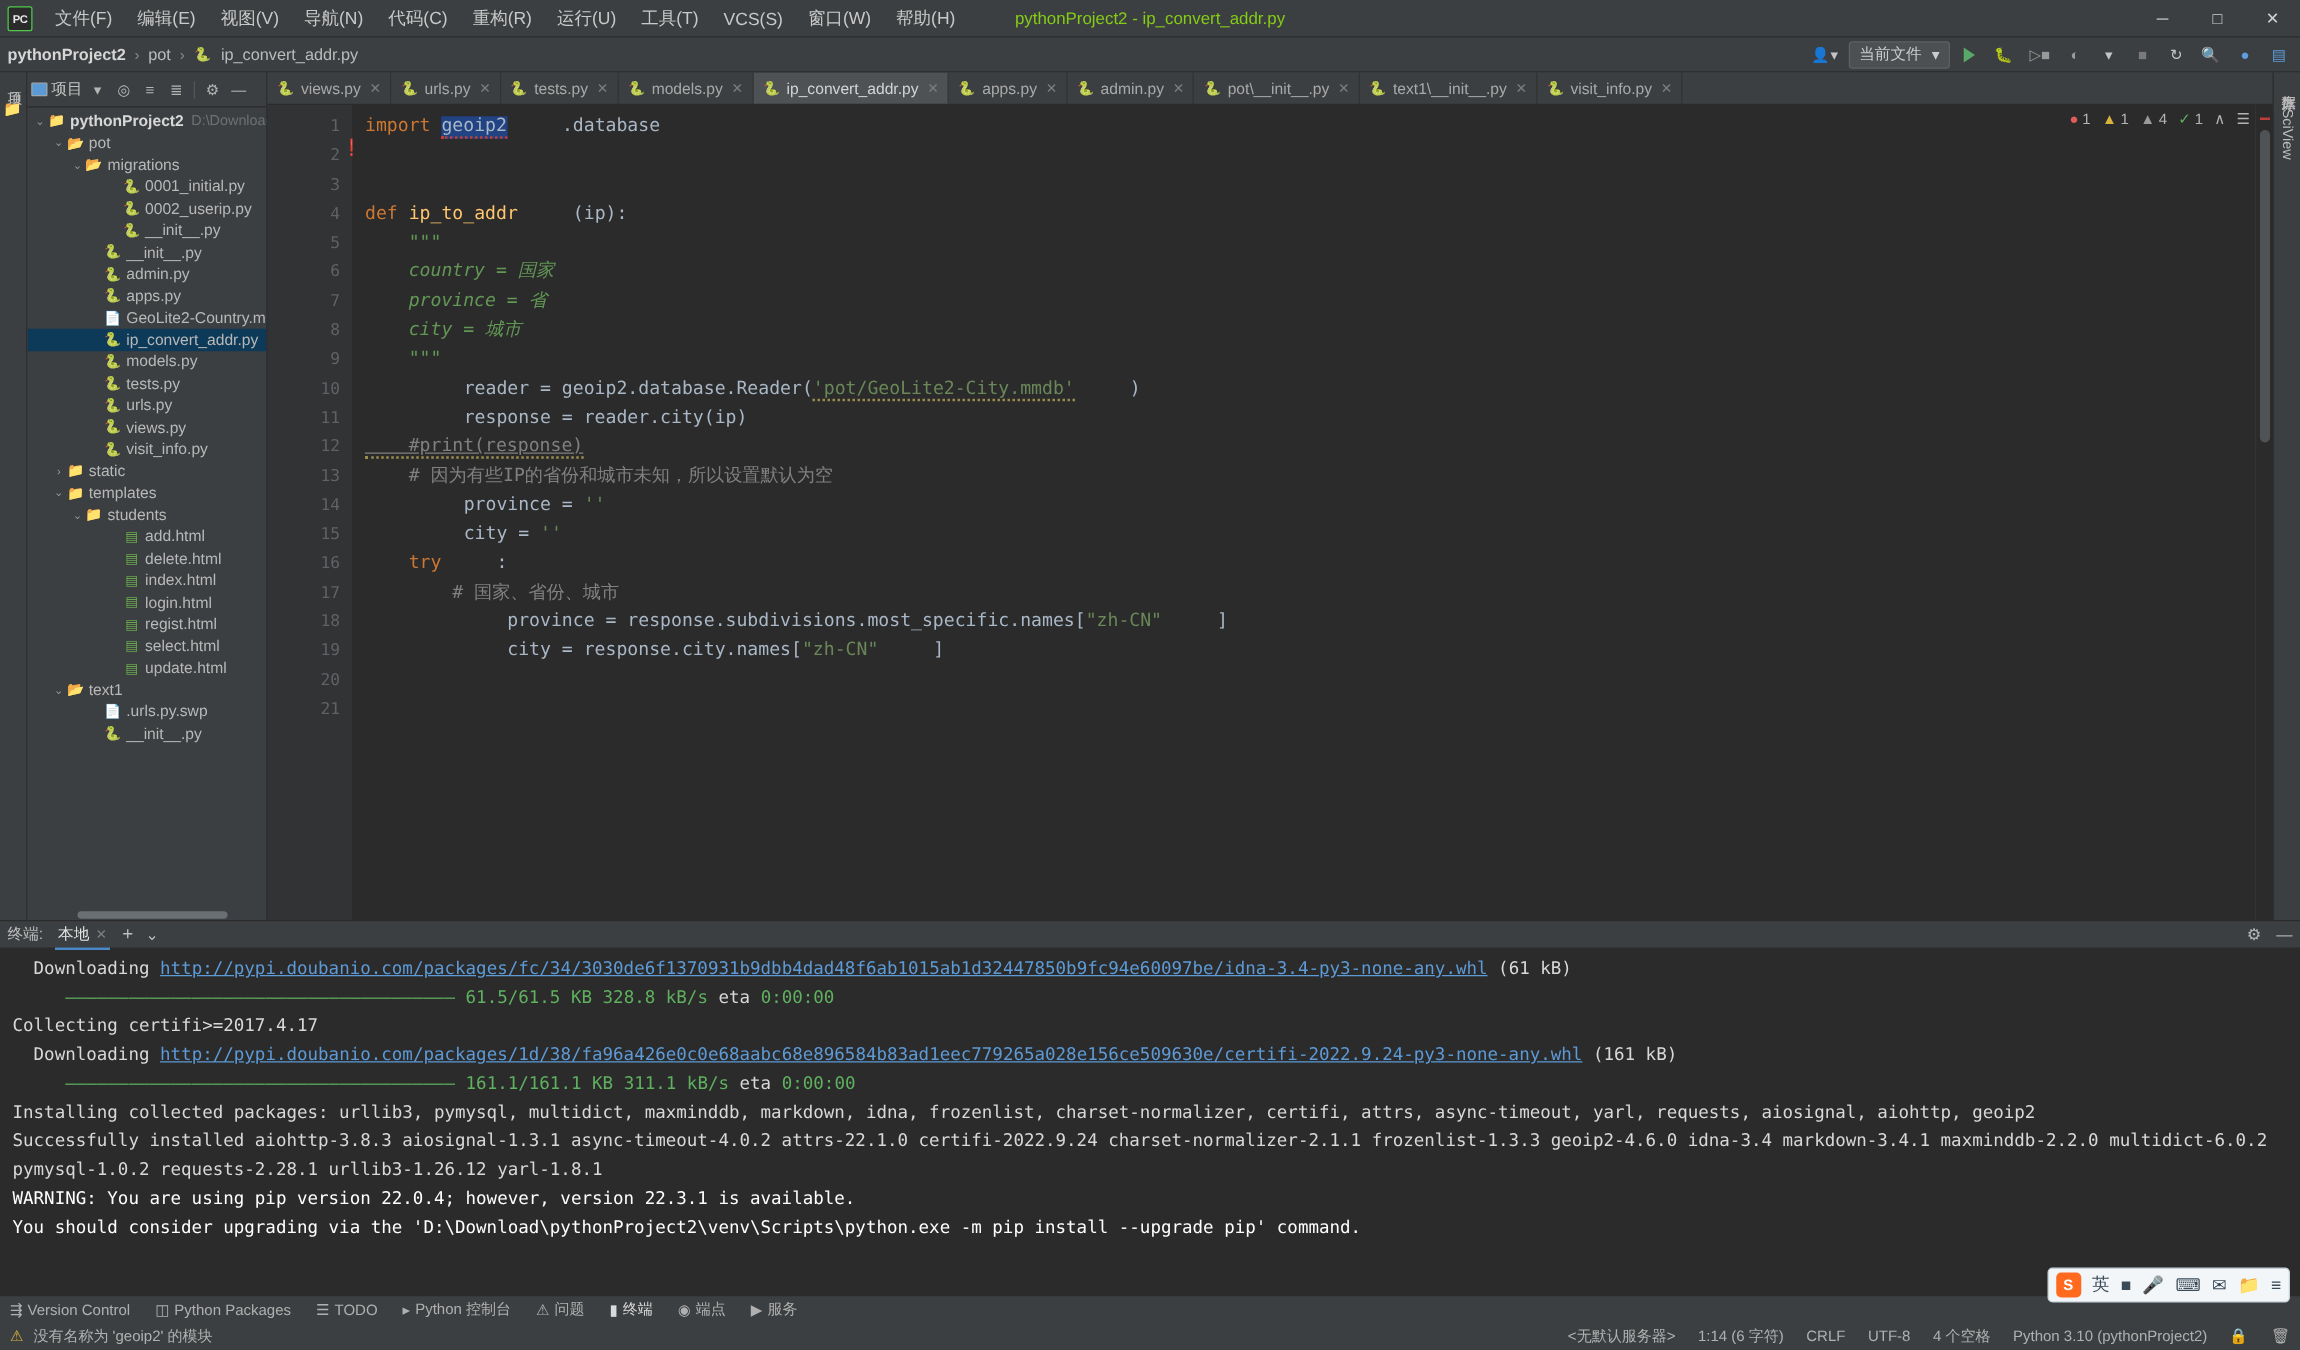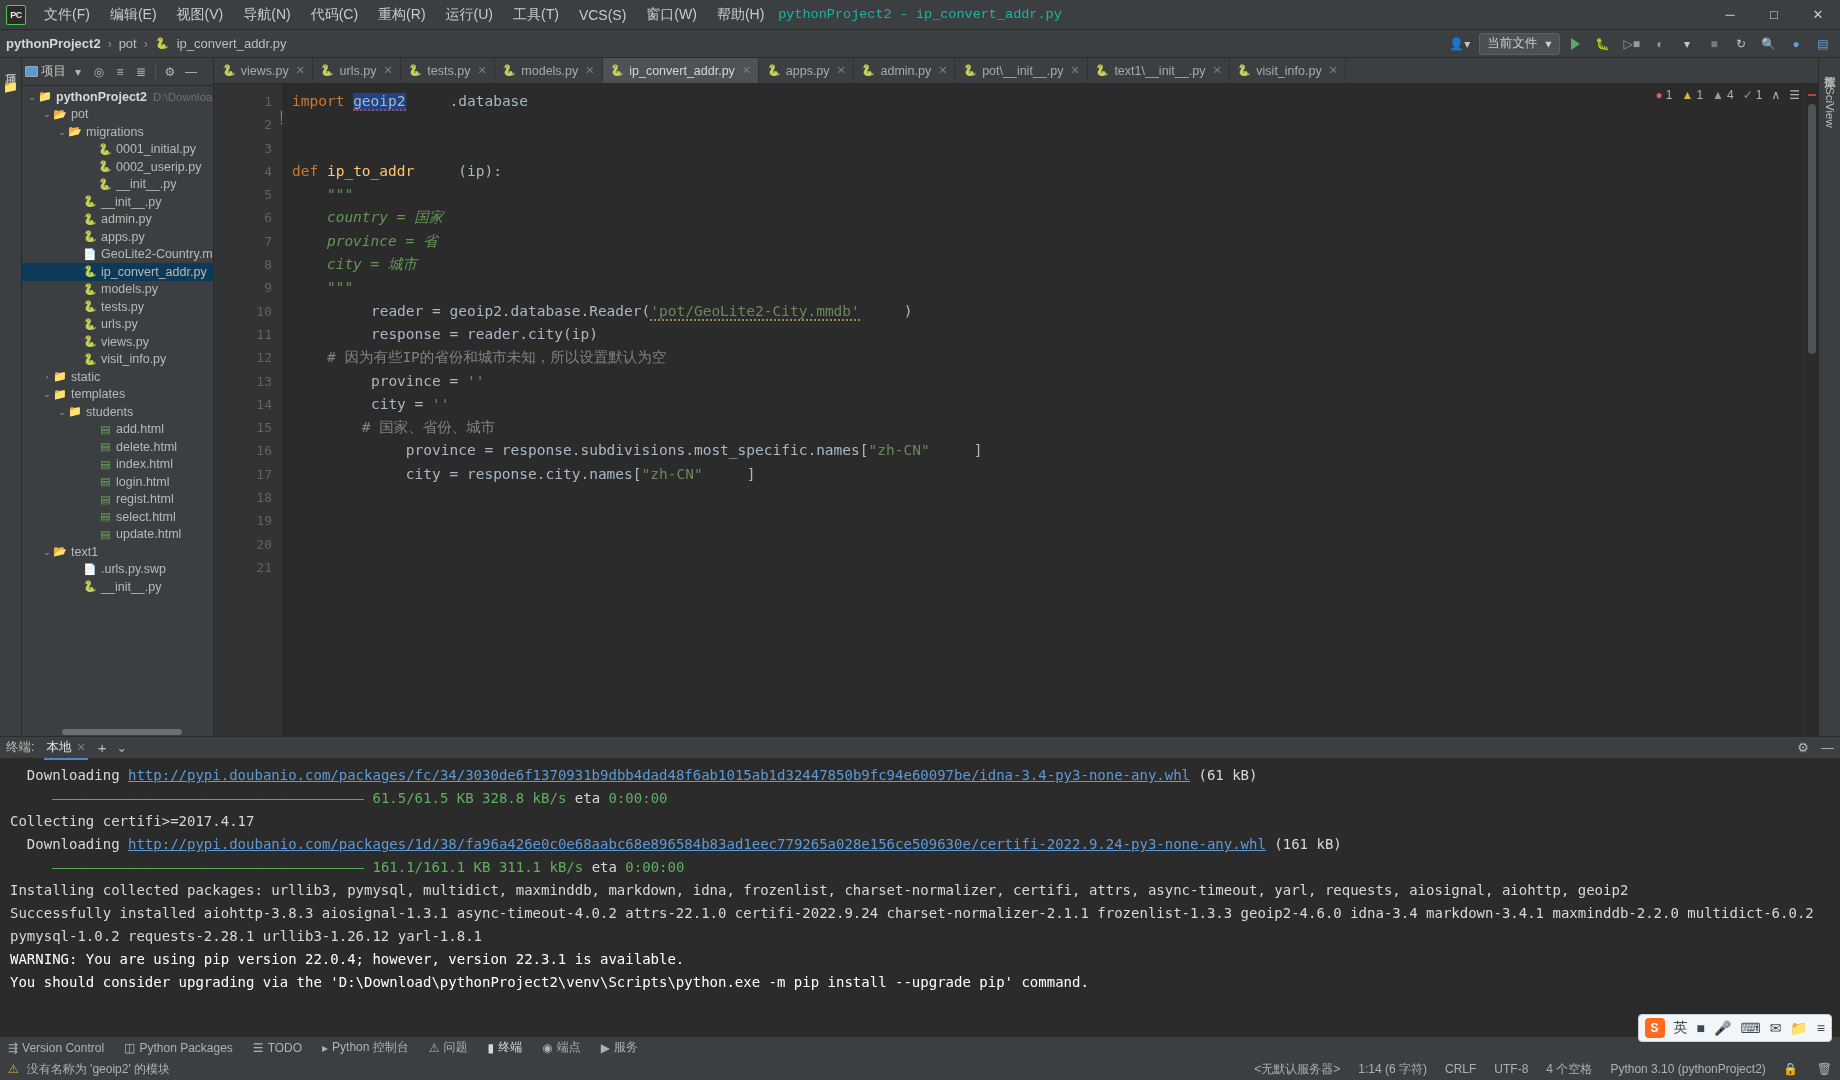--- a/index.html
+++ b/index.html
@@ -21,21 +21,21 @@
   .pc-logo {
     width: 20px; height: 20px; margin: 0 8px 0 6px; border: 1.5px solid #4ec94e;
     border-radius: 2px; background: #2b2b2b; color: #e8e8e8; font-size: 9px;
     font-weight: bold; display: flex; align-items: center; justify-content: center;
     letter-spacing: -.5px;
   }
   .menu { display: flex; align-items: center; gap: 0; }
   .menu-item { padding: 4px 10px; font-size: 14px; color: #c9c9c9; cursor: default; white-space: nowrap; }
   .win-title {
     position: absolute; left: 0; right: 0; text-align: center; font-size: 13.5px;
-    color: #14b8a6; pointer-events: none; font-family: Liberation Mono, monospace;
+    color: #84cc16; pointer-events: none;
   }
   .win-ctl { margin-left: auto; display: flex; align-items: center; z-index: 2; }
   .win-btn { width: 44px; height: 30px; display: flex; align-items: center; justify-content: center;
              color: #cfcfcf; font-size: 13px; }
 
   
   .navbar {
     height: 28px; background: #3c3f41; display: flex; align-items: center;
     padding: 0 6px; border-bottom: 1px solid #2b2b2b; flex: 0 0 28px; gap: 4px;
   }
@@ -514,23 +514,25 @@
             <div class="cline">&nbsp;</div>
             <div class="cline">&nbsp;</div>
             <div class="cline"><span class="kw">def</span> <span class="fn">ip_to_addr</span><span class="id">(ip):</span></div>
             <div class="cline"><span class="docs">    """</span></div>
             <div class="cline"><span class="docs">    country = 国家</span></div>
             <div class="cline"><span class="docs">    province = 省</span></div>
             <div class="cline"><span class="docs">    city = 城市</span></div>
             <div class="cline"><span class="docs">    """</span></div>
             <div class="cline"><span class="id">    reader = geoip2.database.Reader(</span><span class="str squig-y">'pot/GeoLite2-City.mmdb'</span><span class="id">)</span></div>
             <div class="cline"><span class="id">    response = reader.city(ip)</span></div>
+            <div class="cline"><span class="cmt underl squig-y">    #print(response)</span></div>
             <div class="cline"><span class="cmt">    # 因为有些IP的省份和城市未知，所以设置默认为空</span></div>
             <div class="cline"><span class="id">    province = </span><span class="str">''</span></div>
             <div class="cline"><span class="id">    city = </span><span class="str">''</span></div>
+            <div class="cline">    <span class="kw">try</span><span class="id">:</span></div>
             <div class="cline"><span class="cmt">        # 国家、省份、城市</span></div>
             <div class="cline"><span class="id">        province = response.subdivisions.most_specific.names[</span><span class="str">"zh-CN"</span><span class="id">]</span></div>
             <div class="cline"><span class="id">        city = response.city.names[</span><span class="str">"zh-CN"</span><span class="id">]</span></div>
           </div>
 
         <div class="inspectbar">
           <span class="ib">
             <span class="dot-red">●</span>
             <span>1</span>
           </span>

